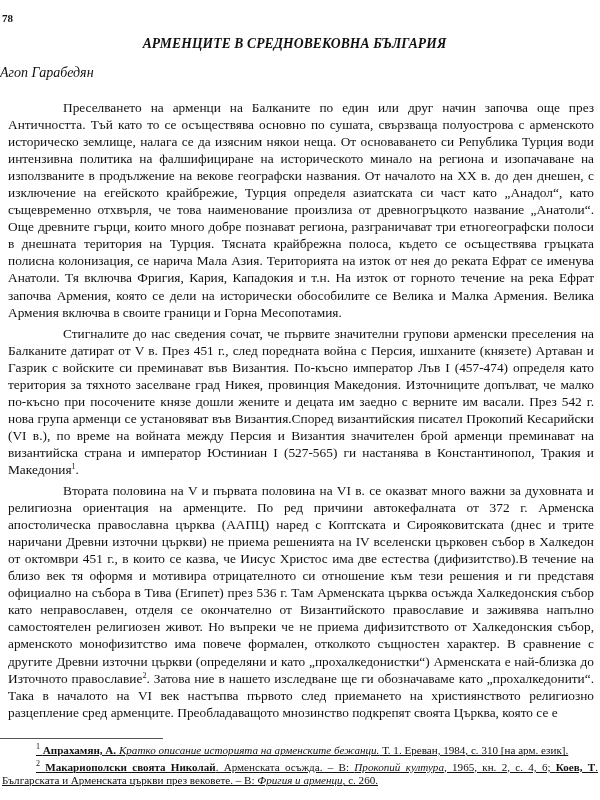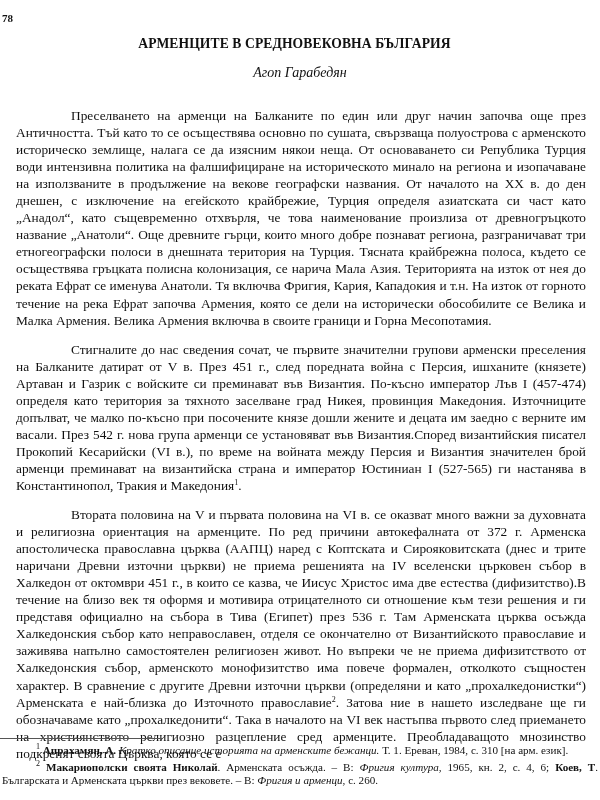--- a/index.html
+++ b/index.html
@@ -9,42 +9,43 @@
       color: #111;
     }
     .page-number {
       position: absolute; left: 2px; top: 12px;
       font-size: 11px; font-weight: bold;
     }
     .title {
       position: absolute; left: 0; right: 11px; top: 36px;
       text-align: center; font-weight: bold; font-size: 13.6px;
       letter-spacing: 0.1px;
+      font-style: italic;
     }
     .author {
       position: absolute; left: 0; right: 0; top: 65px;
-      text-align: center; font-style: italic; font-size: 14px;
+      text-align: left; font-style: italic; font-size: 14px;
     }
     .body-text {
       position: absolute; left: 4px; right: 2px; top: 95px;
       font-size: 13.35px; line-height: 17.05px;
     }
     .body-text p {
-      margin: 12px; text-align: justify; text-indent: 55px;
+      margin: 4px; text-align: justify; text-indent: 55px;
     }
     sup { font-size: 8px; line-height: 0; vertical-align: super; }
     .footnote-rule {
       position: absolute; left: 0; top: 738px;
       width: 163px; height: 1px; background: #555;
     }
     .footnotes {
       position: absolute; left: 2px; right: 2px; top: 744px;
       font-size: 11.1px; line-height: 13.6px;
     }
-    .footnotes p { margin: 0 0 3px 0; text-align: justify; text-indent: 34px; }
+    .footnotes p { margin: 0 0 3px 0; text-align: justify; text-indent: 34px; text-decoration: underline; }
     .b { font-weight: bold; }
     .i { font-style: italic; }
   </style>
 </head>
 <body>
 
 <div class="page-number">78</div>
 
 <div class="title">АРМЕНЦИТЕ В  СРЕДНОВЕКОВНА БЪЛГАРИЯ</div>
 
@@ -59,14 +60,14 @@
   </p>
   <p>
     <span>Втората половина на V и първата половина на VI в. се оказват много важни за духовната и религиозна ориентация на арменците. По ред причини автокефалната от 372 г. Арменска апостолическа православна църква (ААПЦ) наред с Коптската и Сирояковитската (днес и трите наричани Древни източни църкви) не приема решенията на IV вселенски църковен събор в Халкедон от октомври 451 г., в които се казва, че Иисус Христос има две естества (дифизитство).В течение на близо век тя оформя и мотивира отрицателното си отношение към тези решения и ги представя официално на събора в Тива (Египет) през 536 г. Там Арменската църква осъжда Халкедонския събор като неправославен, отделя се окончателно от Византийското православие и заживява напълно самостоятелен религиозен живот. Но въпреки че не приема дифизитството от Халкедонския събор, арменското монофизитство има повече формален, отколкото същностен характер. В сравнение с другите Древни източни църкви (определяни и като „прохалкедонистки“) Арменската е най-близка до Източното православие</span><sup>2</sup><span>. Затова ние в нашето изследване ще ги обозначаваме като „прохалкедонити“. Така в началото на VI век настъпва първото след приемането на християнството религиозно разцепление сред арменците. Преобладаващото мнозинство подкрепят своята Църква, която се е</span>
   </p>
 </div>
 
 <div class="footnote-rule"></div>
 
 <div class="footnotes">
   <p><sup>1</sup> <span class="b">Апрахамян, А.</span> <span class="i">Кратко описание историята на арменските бежанци.</span><span> Т. 1. Ереван, 1984, с. 310 [на арм. език].</span></p>
-  <p><sup>2</sup> <span class="b">Макариополски своята Николай</span><span>. Арменската осъжда. – В: </span><span class="i">Фригия култура</span><span>, 1965, кн. 2, с. 4, 6; </span><span class="b">Коев, Т</span><span>. Българската и Арменската църкви през вековете. – В: </span><span class="i">Фригия и арменци</span><span>, с. 260.</span></p>
+  <p><sup>2</sup> <span class="b">Макариополски своята Николай</span><span>. Арменската осъжда. – В: </span><span class="i">Прокопий култура</span><span>, 1965, кн. 2, с. 4, 6; </span><span class="b">Коев, Т</span><span>. Българската и Арменската църкви през вековете. – В: </span><span class="i">Фригия и арменци</span><span>, с. 260.</span></p>
 </div>
 
 </body></html>

